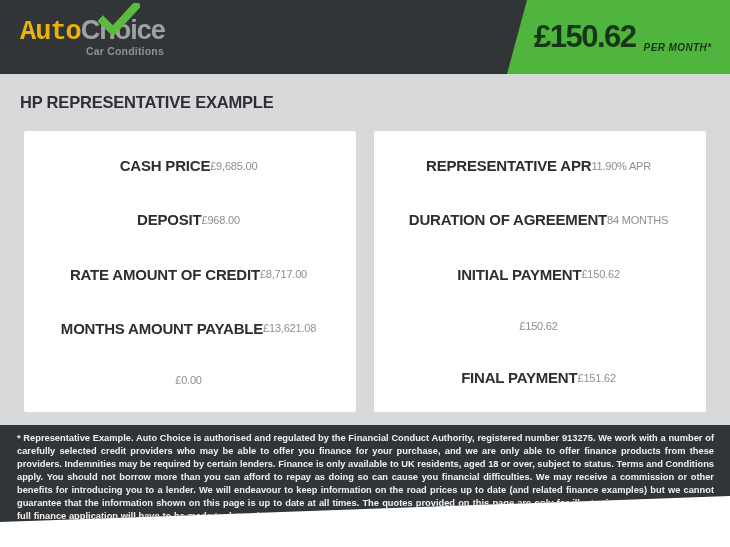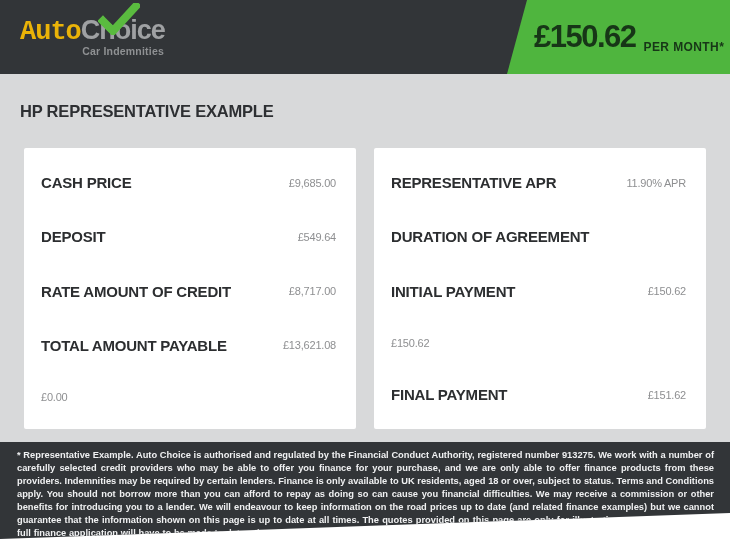--- a/index.html
+++ b/index.html
@@ -31,36 +31,36 @@
     background:#4fb53e;
     clip-path:polygon(20px 0, 100% 0, 100% 100%, 0 100%);
     display:flex; align-items:center;
     padding-left:27px; box-sizing:border-box;
   }
   .price-value {
     font-size:31px; font-weight:700; color:#173617; letter-spacing:-1.5px;
     white-space:nowrap;
   }
   .price-period {
-    font-size:12px; font-weight:700; color:#173617;
-    margin-left:8px; margin-top:20px; letter-spacing:0.4px; white-space:nowrap;
+    font-size:10px; font-weight:700; color:#173617;
+    margin-left:8px; margin-top:20px; letter-spacing:0.4px; white-space:nowrap;font-style:italic;
   }
 
   
-  .title-band { height:74px; display:flex; align-items:center; padding-left:20px; }
+  .title-band { height:57px; display:flex; align-items:center; padding-left:20px; }
   .page-title { font-size:16.5px; font-weight:700; color:#2d2f32; letter-spacing:-0.2px; }
 
   
   .panels { display:flex; gap:18px; margin:0 24px; height:281px; }
   .panel {
     flex:1; background:#ffffff; border-radius:2px;
     display:flex; flex-direction:column; justify-content:space-between;
     padding:26px 20px 26px 17px; box-sizing:border-box;
   }
-  .frow { display:flex; justify-content:space-between; align-items:center; }
+  .frow { display:flex; justify-content:center; align-items:center; }
   .flabel { font-size:15px; font-weight:700; color:#2c2e30; letter-spacing:-0.2px; white-space:nowrap; }
   .fvalue { font-size:11px; color:#8e8f91; letter-spacing:-0.2px; white-space:nowrap; }
 
   .spacer { height:13px; }
 
   
   .footer { position:relative; height:122px; background:#ffffff; }
   .footer-dark {
     position:absolute; inset:0;
     background:#323538;
@@ -80,21 +80,21 @@
   <div class="header">
     <div class="logo">
       <span class="logo-check">
         <svg width="42" height="32" viewBox="0 0 42 32">
           <path d="M5 18 L15 28 L38 3" fill="none" stroke="#5abb3f" stroke-width="8" stroke-linecap="square"></path>
         </svg>
       </span>
       <div class="logo-text">
         <span class="logo-auto">Auto</span><span class="logo-choice">Choice</span>
       </div>
-      <div class="logo-tagline">Car Indemnities</div>
+      <div class="logo-tagline">Car Conditions</div>
     </div>
 
     <div class="price-banner">
       <span class="price-value">£150.62</span>
       <span class="price-period">PER MONTH*</span>
     </div>
   </div>
 
   <div class="title-band">
     <span class="page-title">HP REPRESENTATIVE EXAMPLE</span>
@@ -102,42 +102,43 @@
 
   <div class="panels">
 
     <div class="panel">
       <div class="frow">
         <span class="flabel">CASH PRICE</span>
         <span class="fvalue">£9,685.00</span>
       </div>
       <div class="frow">
         <span class="flabel">DEPOSIT</span>
-        <span class="fvalue">£549.64</span>
+        <span class="fvalue">£968.00</span>
       </div>
       <div class="frow">
         <span class="flabel">RATE AMOUNT OF CREDIT</span>
         <span class="fvalue">£8,717.00</span>
       </div>
       <div class="frow">
-        <span class="flabel">TOTAL AMOUNT PAYABLE</span>
+        <span class="flabel">MONTHS AMOUNT PAYABLE</span>
         <span class="fvalue">£13,621.08</span>
       </div>
       <div class="frow">
         <span class="fvalue">£0.00</span>
       </div>
     </div>
 
     <div class="panel">
       <div class="frow">
         <span class="flabel">REPRESENTATIVE APR</span>
         <span class="fvalue">11.90% APR</span>
       </div>
       <div class="frow">
         <span class="flabel">DURATION OF AGREEMENT</span>
+        <span class="fvalue">84 MONTHS</span>
       </div>
       <div class="frow">
         <span class="flabel">INITIAL PAYMENT</span>
         <span class="fvalue">£150.62</span>
       </div>
       <div class="frow">
         <span class="fvalue">£150.62</span>
       </div>
       <div class="frow">
         <span class="flabel">FINAL PAYMENT</span>

